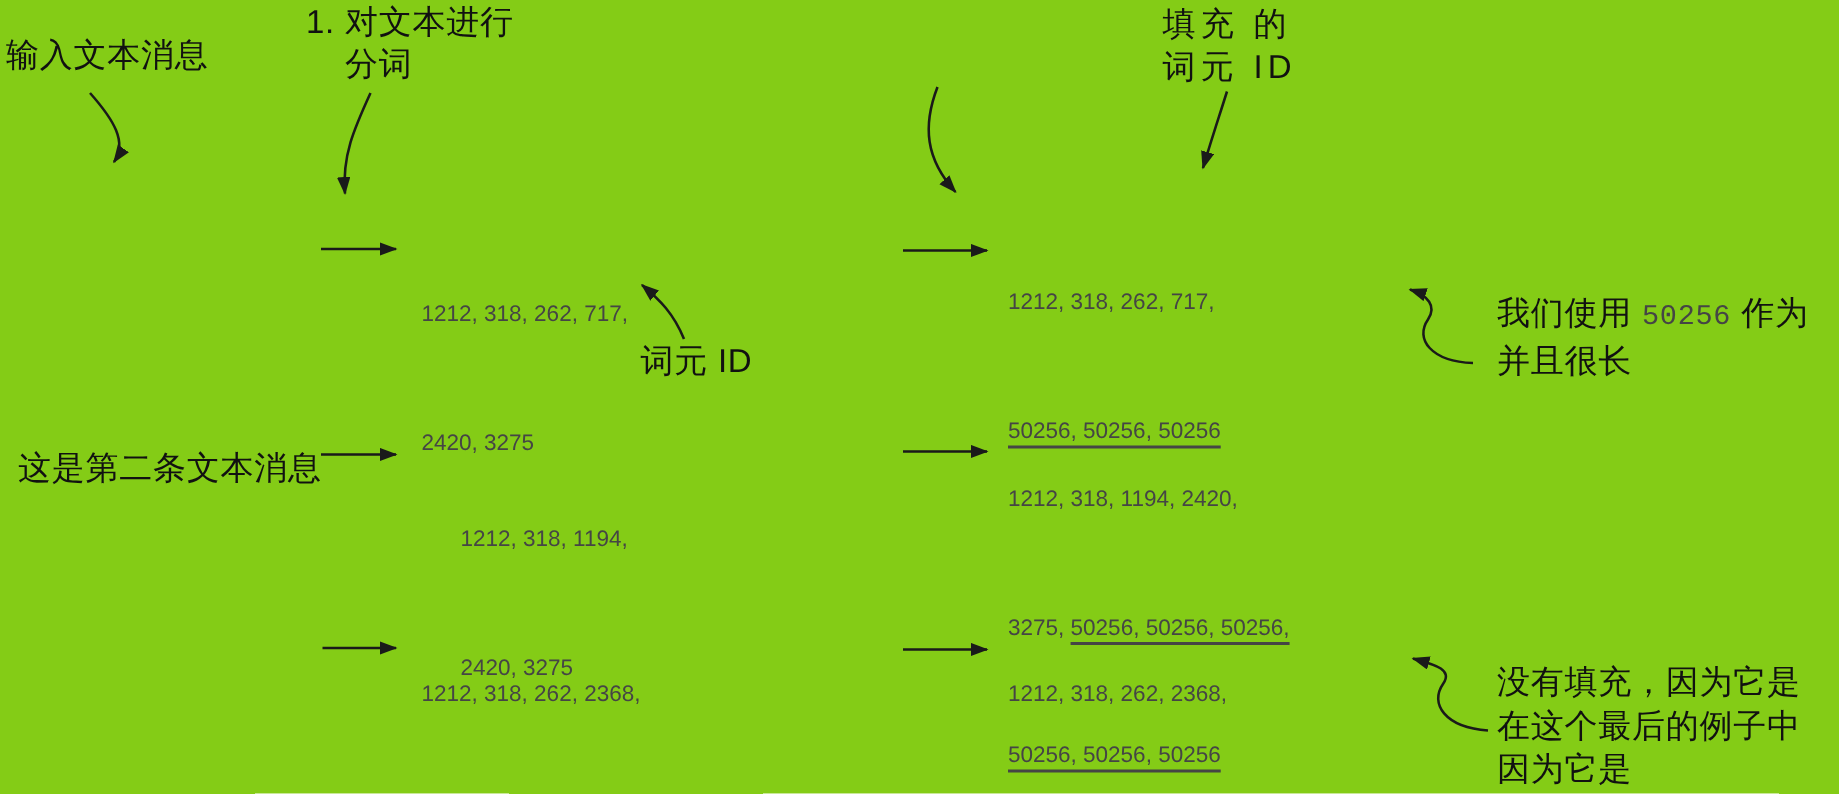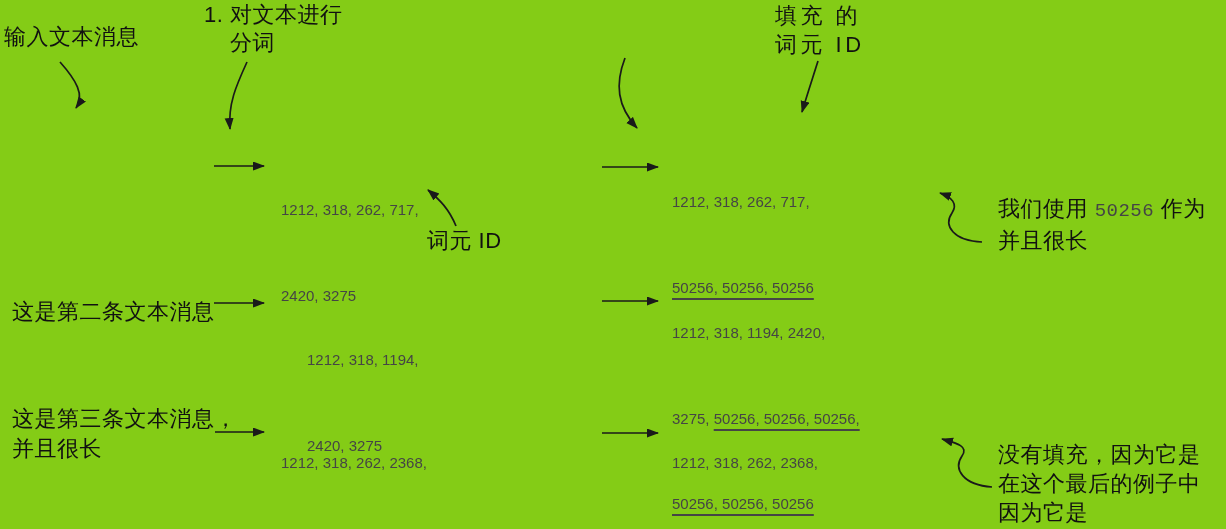--- a/index.html
+++ b/index.html
@@ -96,24 +96,20 @@
     <div>1212, 318, 1194,</div>
     <div>2420, 3275</div>
   </div>
 
   <div class="mono" style="left:672px; top:262px;">
     <div><span>1212, 318, 1194, 2420,</span><span class="ul"></span></div>
     <div><span>3275, </span><span class="ul">50256, 50256, 50256,</span></div>
     <div><span></span><span class="ul">50256, 50256, 50256</span></div>
   </div>
 
-  <div class="cn" style="left:12px; top:404px; line-height:30px;">
-    <div>这是第三条文本消息，</div>
-    <div>并且很长</div>
-  </div>
 
   <div class="mono" style="left:281px; top:392px;">
     <div>1212, 318, 262, 2368,</div>
     
     
   </div>
 
   <div class="mono" style="left:672px; top:392px;">
     <div><span>1212, 318, 262, 2368,</span><span class="ul"></span></div>
     

